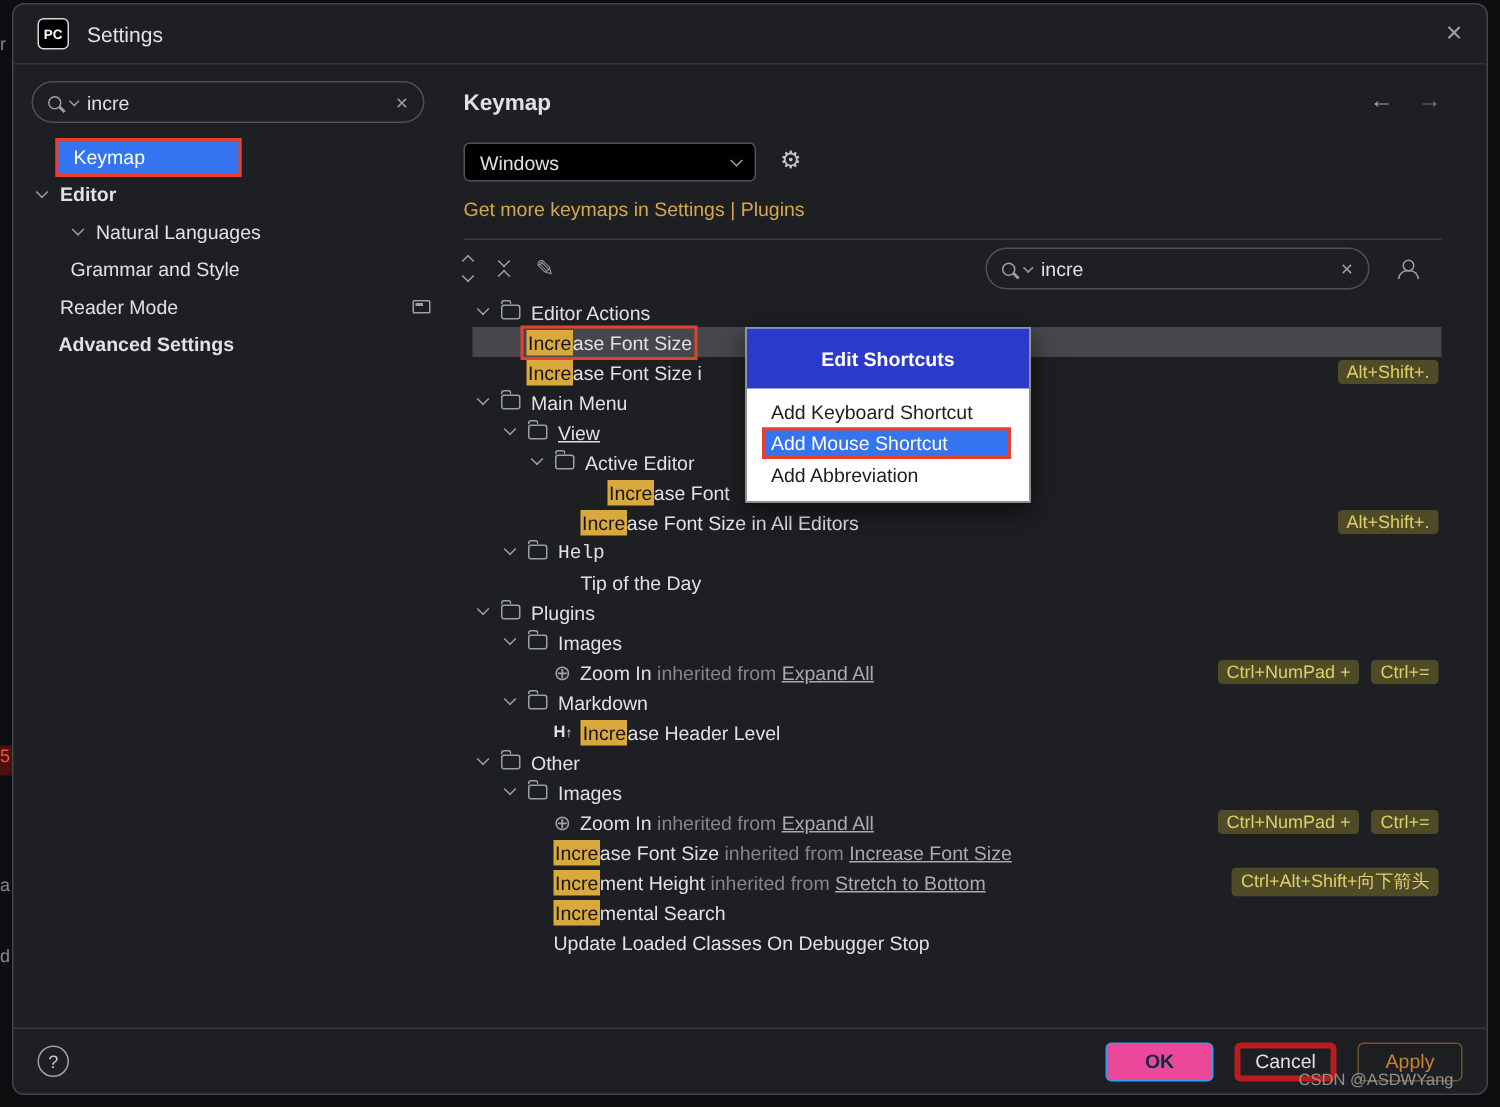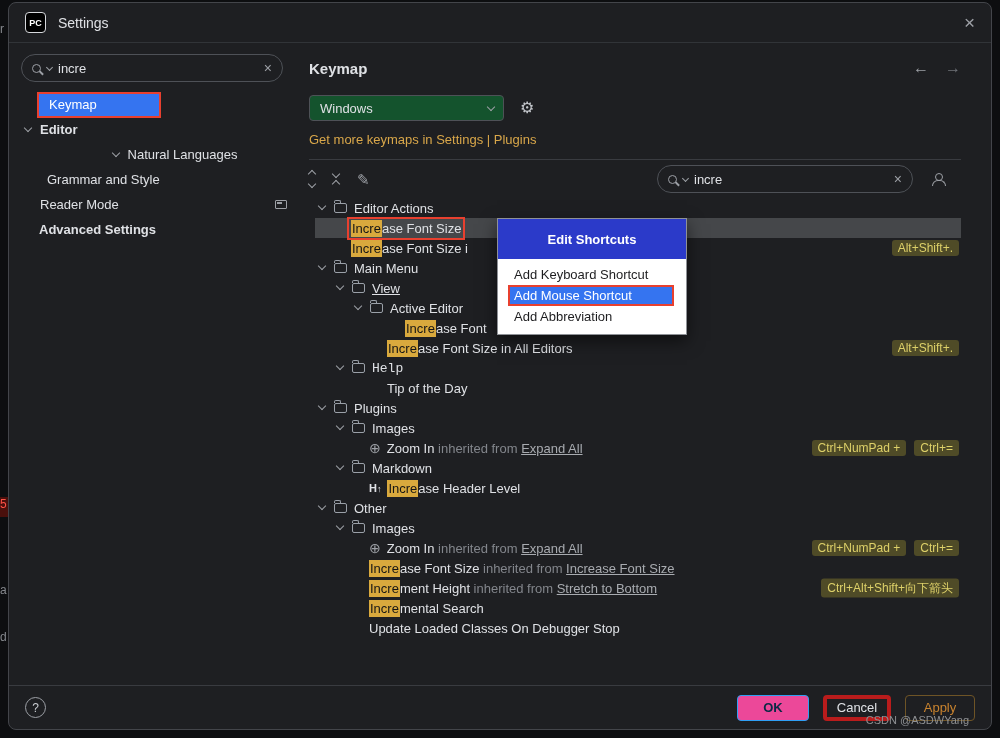--- a/index.html
+++ b/index.html
@@ -36,21 +36,21 @@
   .screen-ic{position:absolute;right:14px;width:12px;height:9px;border:1.5px solid #9da0a6;border-radius:1px}
   .screen-ic::after{content:"";position:absolute;left:1px;top:1px;width:5px;height:1.5px;background:#9da0a6}
 
   
   .main{flex:1;padding:0 30px 0 8px;position:relative;min-width:0}
   .main-header{display:flex;align-items:center;margin-top:13px;height:22px}
   .page-title{font-size:15px;font-weight:bold}
   .nav-arrows{margin-left:auto;display:flex;gap:16px;font-size:16px;color:#9da0a6}
   .arrow.fwd{color:#6f7278}
   .scheme-row{display:flex;align-items:center;margin-top:16px;gap:16px}
-  .select{display:flex;align-items:center;width:195px;height:26px;border:1px solid #4e5157;border-radius:4px;background:#14532d;padding:0 9px 0 10px;font-size:13px}
+  .select{display:flex;align-items:center;width:195px;height:26px;border:1px solid #4e5157;border-radius:4px;background:#000000;padding:0 9px 0 10px;font-size:13px}
   .select .chev{margin:-2px 0 0 auto}
   .gear{font-size:16px;color:#c2c5ca;line-height:1}
   .hint-row{margin-top:11px;font-size:13px;color:#d9a74a}
   .hint-row span{white-space:pre}
   .sep{border-top:1px solid #393b40;margin-top:12px}
   .toolbar{display:flex;align-items:center;height:34px;gap:18px;margin-top:2px}
   .tb-ic{color:#9da0a6;line-height:1}
   .arrows-ic{display:inline-flex;flex-direction:column;gap:4px;align-items:center}
   .arrows-ic .chev{margin:0}
   .chev.up{transform:rotate(-135deg)}
@@ -121,21 +121,21 @@
         <div>
             <div class="sb-row" style="padding-left: 28px;">
               <span class="kbar">
                 <span class="sb-label">Keymap</span>
               </span>
             </div>
             <div class="sb-row bold" style="padding-left: 16px;">
               <span class="chev"></span>
               <span class="sb-label">Editor</span>
             </div>
-            <div class="sb-row" style="padding-left: 40px; justify-content: center;">
+            <div class="sb-row" style="padding-left: 40px;">
               <span class="chev"></span>
               <span class="sb-label">Natural Languages</span>
             </div>
             <div class="sb-row" style="padding-left: 38px;">
               <span class="sb-label">Grammar and Style</span>
             </div>
             <div class="sb-row" style="padding-left: 31px;">
               <span class="sb-label">Reader Mode</span>
               <span class="screen-ic"></span>
             </div>

